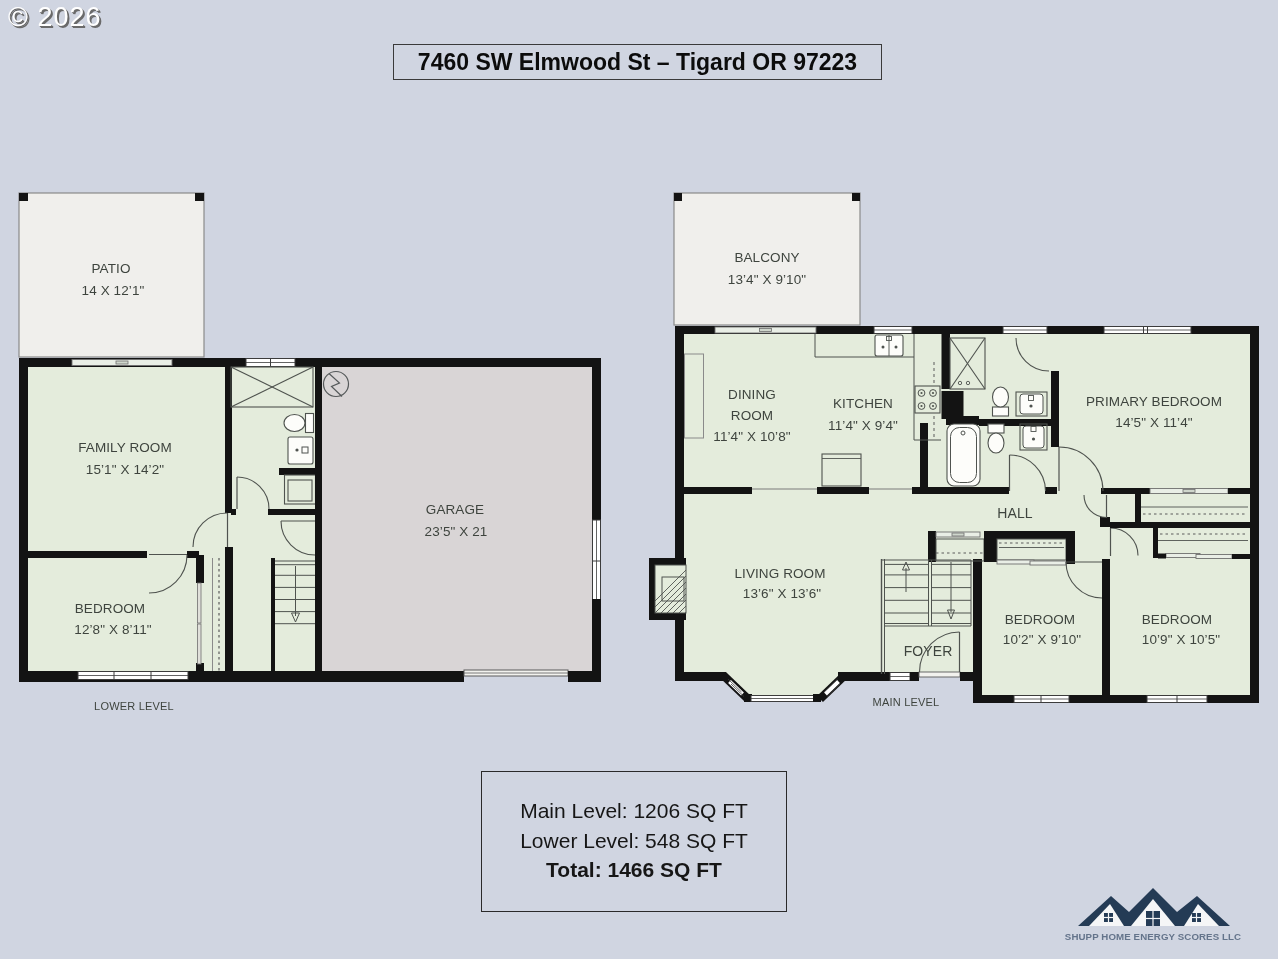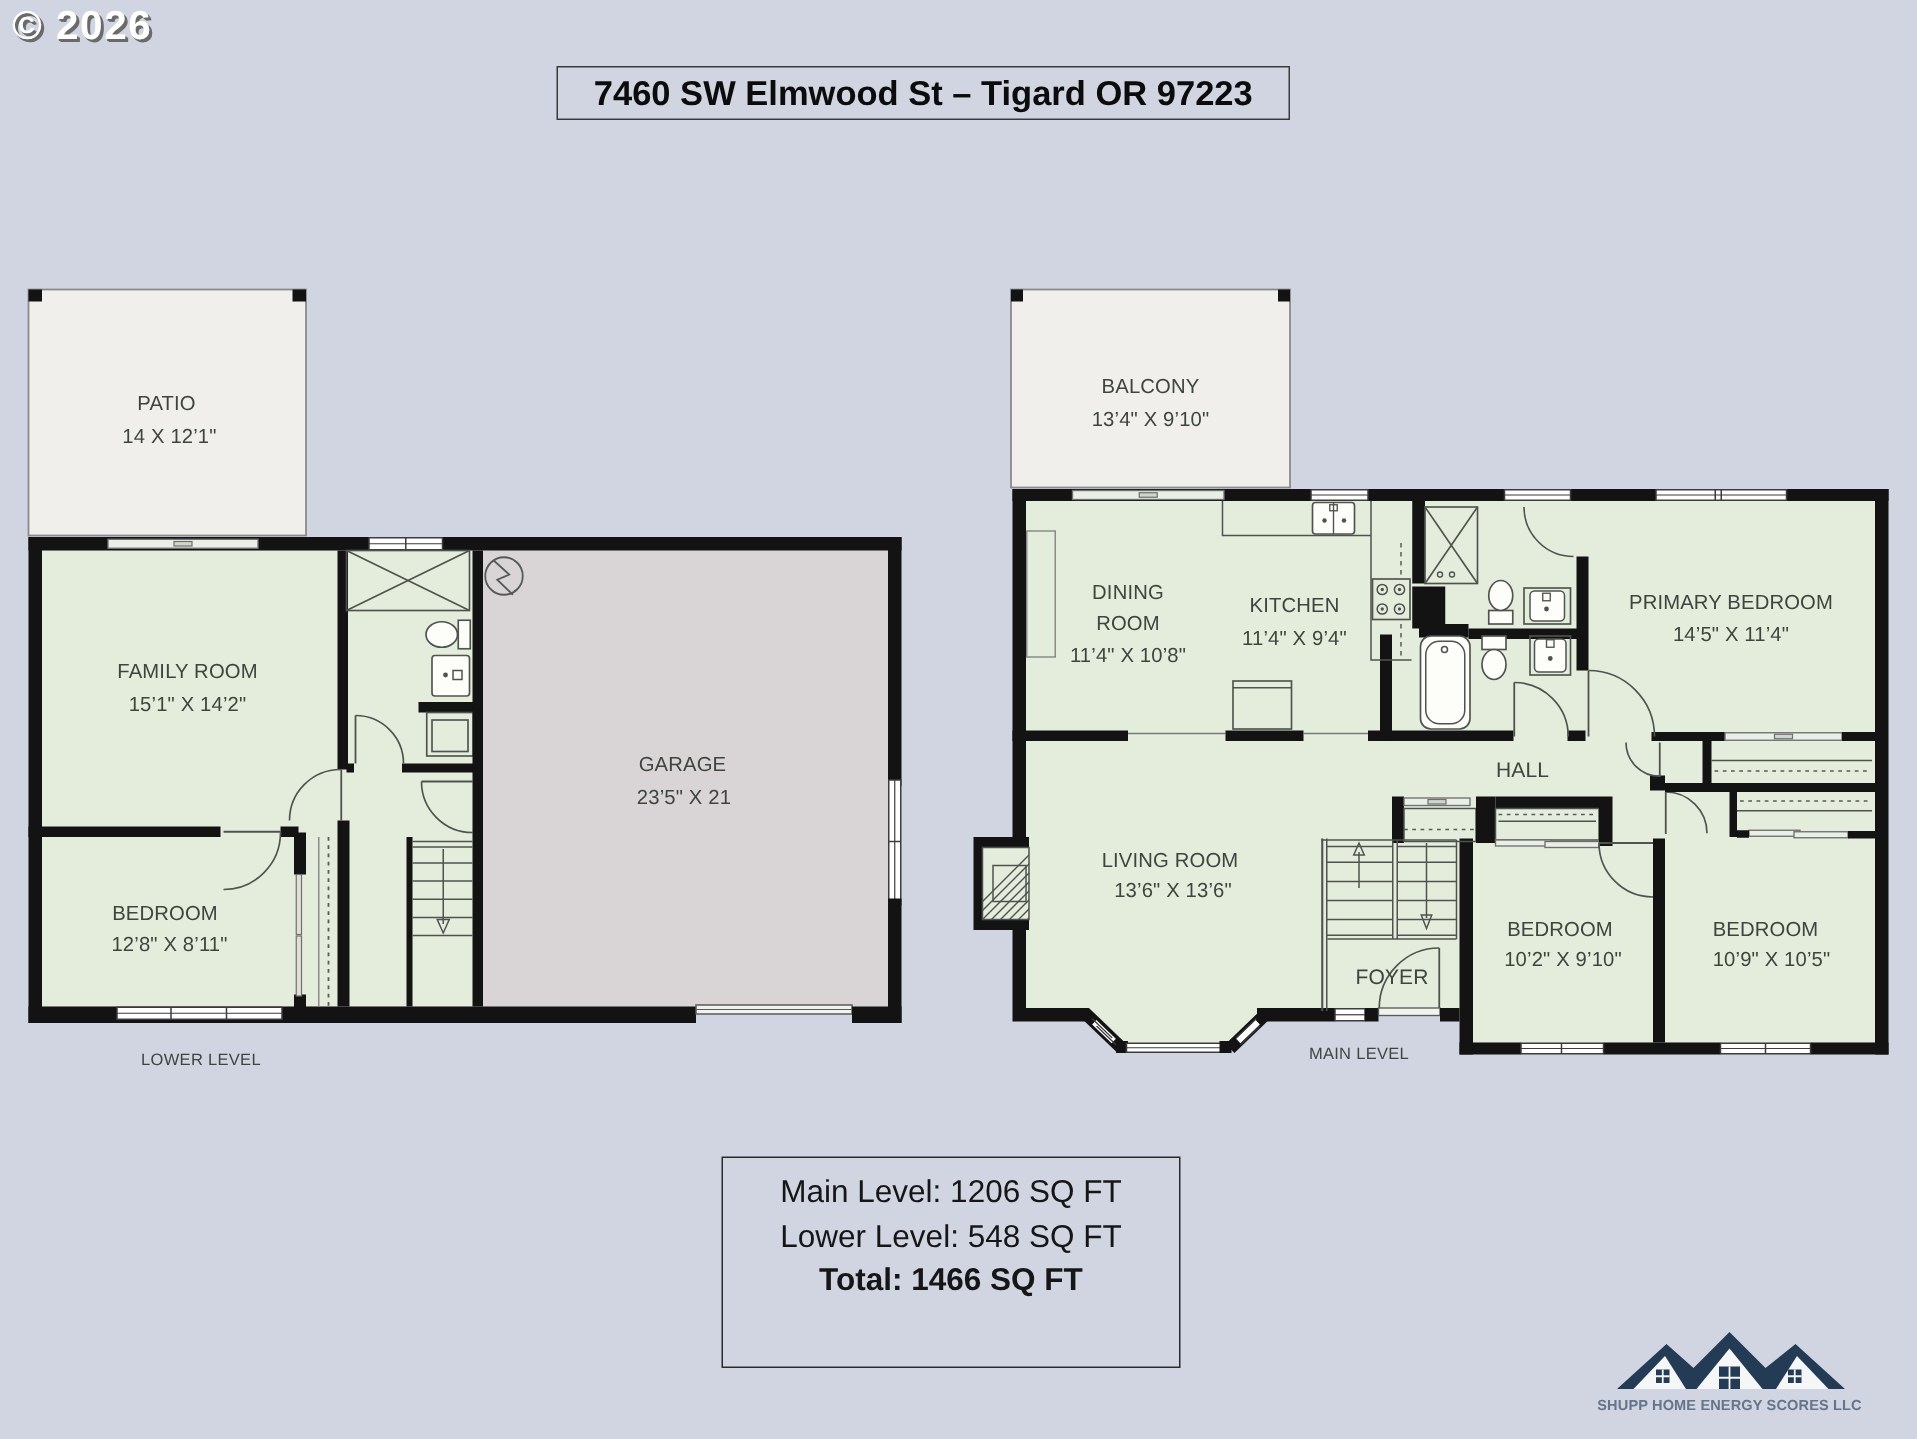--- a/index.html
+++ b/index.html
@@ -1,20 +1,20 @@
 <!DOCTYPE html>
 <html><head><meta charset="utf-8"><style>
 html,body{margin:0;padding:0;}
 body{width:1278px;height:959px;background:#d0d5e1;position:relative;overflow:hidden;font-family:"Liberation Sans",sans-serif;}
 .abs{position:absolute;}
 </style></head><body>
 
-<div class="abs" style="left:8px;top:2px;font-size:27px;font-weight:bold;color:#ffffff;text-shadow:2px 2px 0px #6a6a6a, 1px 1px 0px #6a6a6a;letter-spacing:1px;">© 2026</div>
-
-<div class="abs" style="left:371px;top:44px;width:487px;height:34px;border:1.6px solid #3a3a3a;display:flex;align-items:center;justify-content:center;font-size:23px;font-weight:bold;color:#0c0c0c;">7460 SW Elmwood St – Tigard OR 97223</div>
+<div class="abs" style="left:8px;top:2px;font-size:27px;font-weight:normal;color:#ffffff;text-shadow:2px 2px 0px #6a6a6a, 1px 1px 0px #6a6a6a;letter-spacing:1px;">© 2026</div>
+
+<div class="abs" style="left:393px;top:44px;width:487px;height:34px;border:1.6px solid #3a3a3a;display:flex;align-items:center;justify-content:center;font-size:23px;font-weight:bold;color:#0c0c0c;">7460 SW Elmwood St – Tigard OR 97223</div>
 <svg class="abs" style="left:0;top:0" width="1278" height="959">
 
 <rect x="19" y="193" width="185" height="164" fill="#f0efec" stroke="#8a8a8a" stroke-width="1.2"></rect>
 <rect x="19" y="193" width="9" height="8" fill="#131313"></rect>
 <rect x="195" y="193" width="9" height="8" fill="#131313"></rect>
 
 <text x="111" y="273" font-size="13.5" font-weight="normal" fill="#3e443e" text-anchor="middle" letter-spacing="0.1" font-family="Liberation Sans, sans-serif">PATIO</text>
 <text x="113" y="295" font-size="13.5" font-weight="normal" fill="#3e443e" text-anchor="middle" letter-spacing="0.1" font-family="Liberation Sans, sans-serif">14 X 12’1"</text>
 
 <rect x="28" y="367" width="564" height="304" fill="#e4ecdc"></rect>
@@ -415,21 +415,21 @@
 
 <text x="1040" y="624" font-size="13.5" font-weight="normal" fill="#3e443e" text-anchor="middle" letter-spacing="0.1" font-family="Liberation Sans, sans-serif">BEDROOM</text>
 <text x="1042" y="644" font-size="13.5" font-weight="normal" fill="#3e443e" text-anchor="middle" letter-spacing="0.1" font-family="Liberation Sans, sans-serif">10’2" X 9’10"</text>
 
 <text x="1177" y="624" font-size="13.5" font-weight="normal" fill="#3e443e" text-anchor="middle" letter-spacing="0.1" font-family="Liberation Sans, sans-serif">BEDROOM</text>
 <text x="1181" y="644" font-size="13.5" font-weight="normal" fill="#3e443e" text-anchor="middle" letter-spacing="0.1" font-family="Liberation Sans, sans-serif">10’9" X 10’5"</text>
 
 <text x="906" y="706" font-size="11" font-weight="normal" fill="#3e443e" text-anchor="middle" letter-spacing="0.2" font-family="Liberation Sans, sans-serif">MAIN LEVEL</text>
 </svg>
 
-<div class="abs" style="left:481px;top:771px;width:306px;height:141px;border:1.6px solid #2a2a2a;text-align:center;color:#161616;font-size:21px;line-height:29.5px;padding-top:8px;box-sizing:border-box;">Main Level: 1206 SQ FT<br>Lower Level: 548 SQ FT<br><b>Total: 1466 SQ FT</b></div>
+<div class="abs" style="left:481px;top:771px;width:306px;height:141px;border:1.6px solid #2a2a2a;text-align:center;color:#161616;font-size:21px;line-height:29.5px;padding-top:24px;box-sizing:border-box;">Main Level: 1206 SQ FT<br>Lower Level: 548 SQ FT<br><b>Total: 1466 SQ FT</b></div>
 
 <svg class="abs" style="left:1040px;top:860px" width="238" height="99">
 
 <path d="M 38 66 L 71 36 L 89 52 L 113 28 L 137 52 L 157 36 L 190 66 Z" fill="#243b55"></path>
 
 <polygon points="70,44 49,66 84,66" fill="#f5f6f7"></polygon>
 <polygon points="113,39 91,66 135,66" fill="#f5f6f7"></polygon>
 <polygon points="158,44 144,66 179,66" fill="#f5f6f7"></polygon>
 
 <rect x="64" y="53" width="9" height="9" fill="#243b55"></rect>

